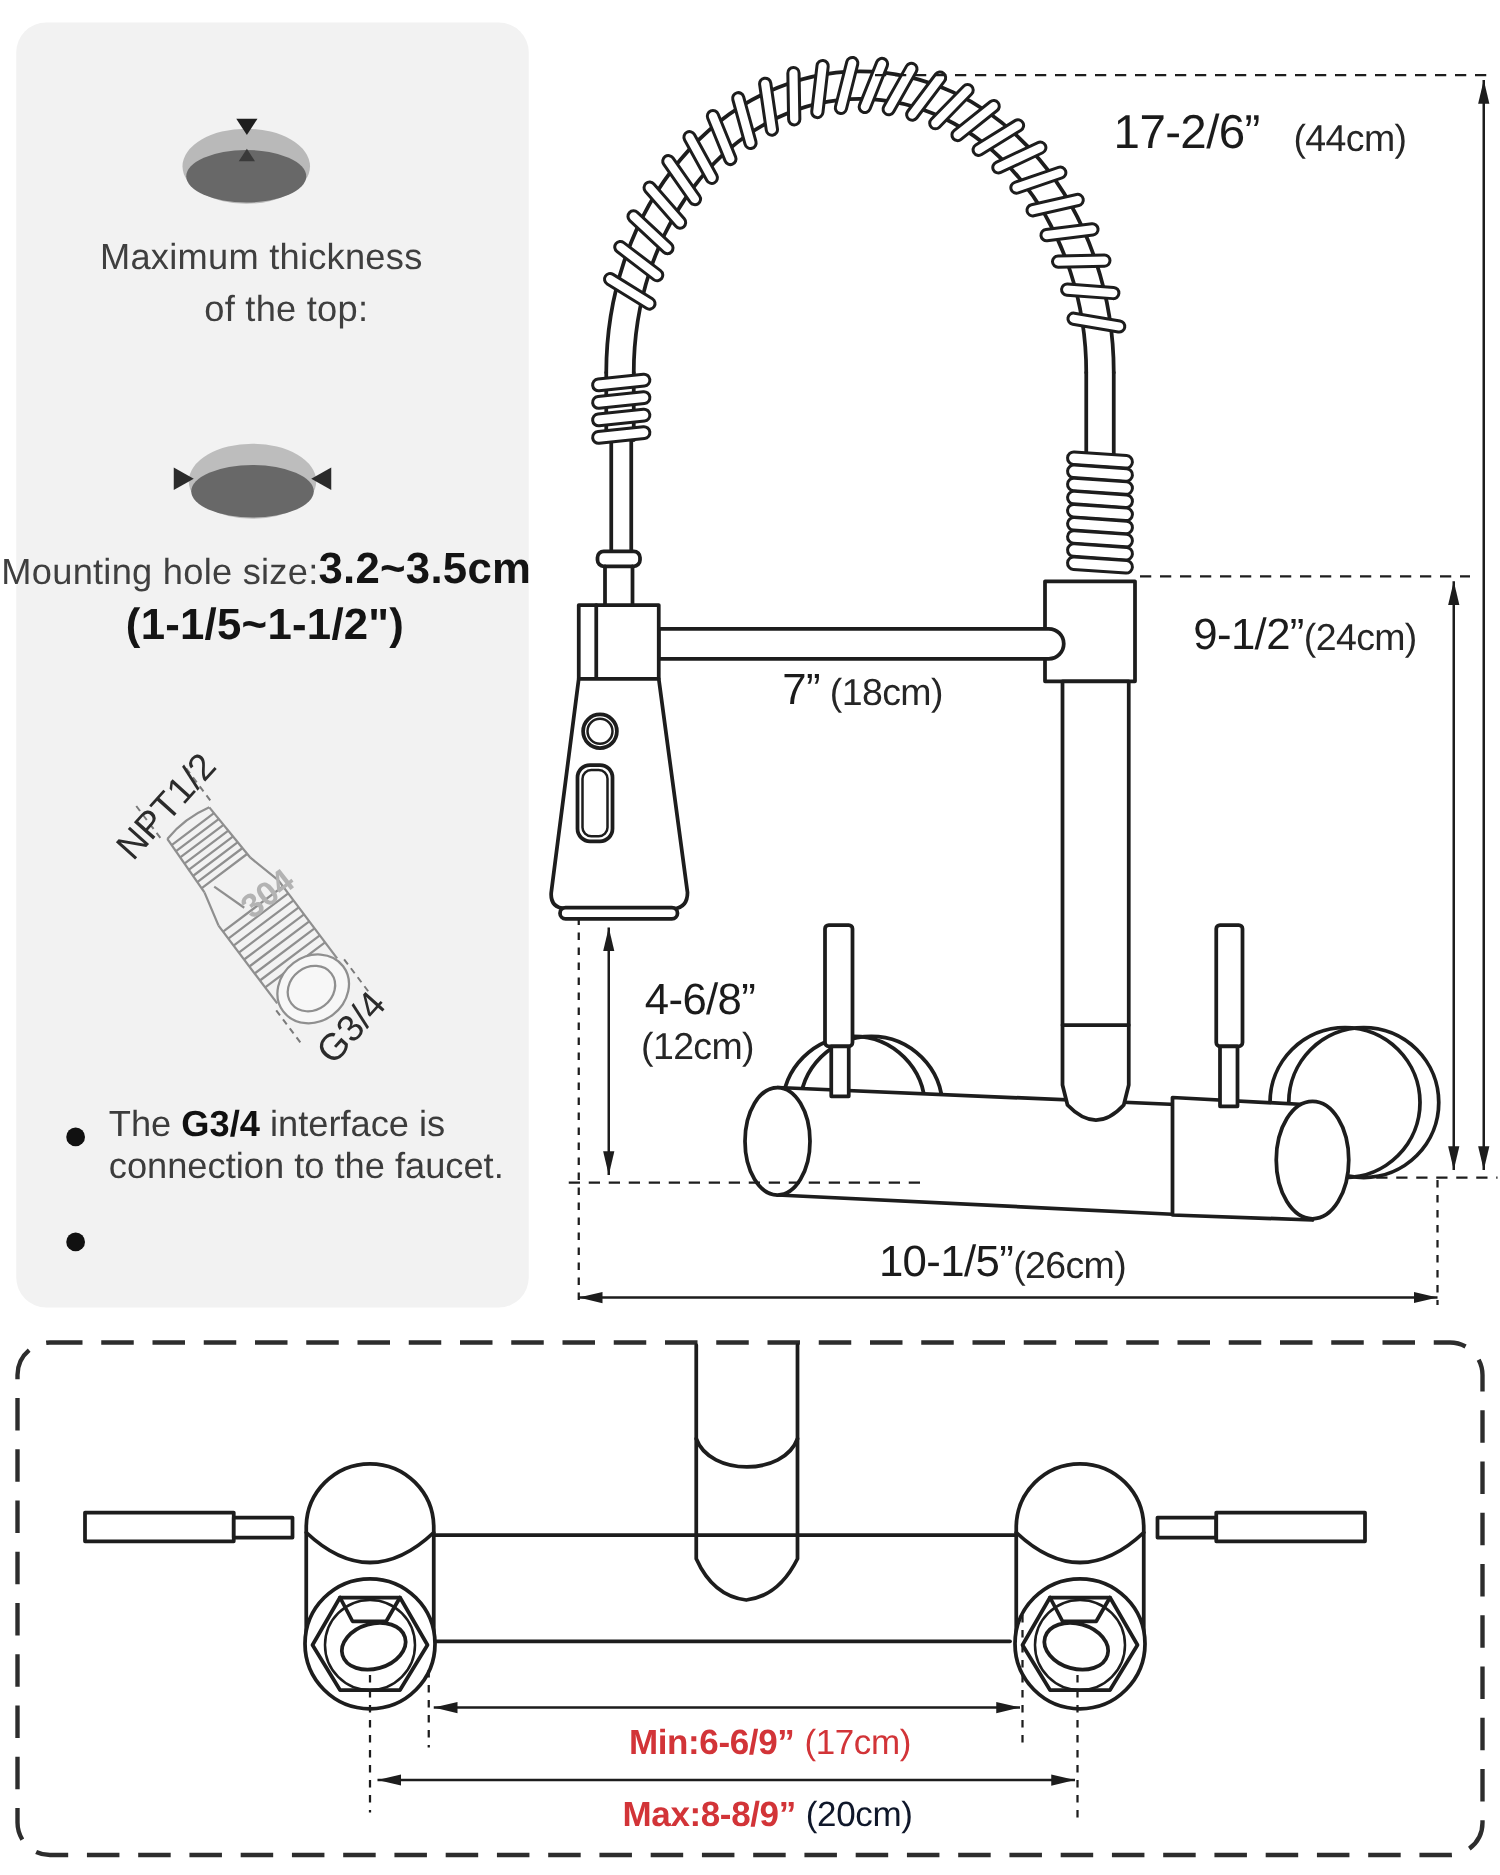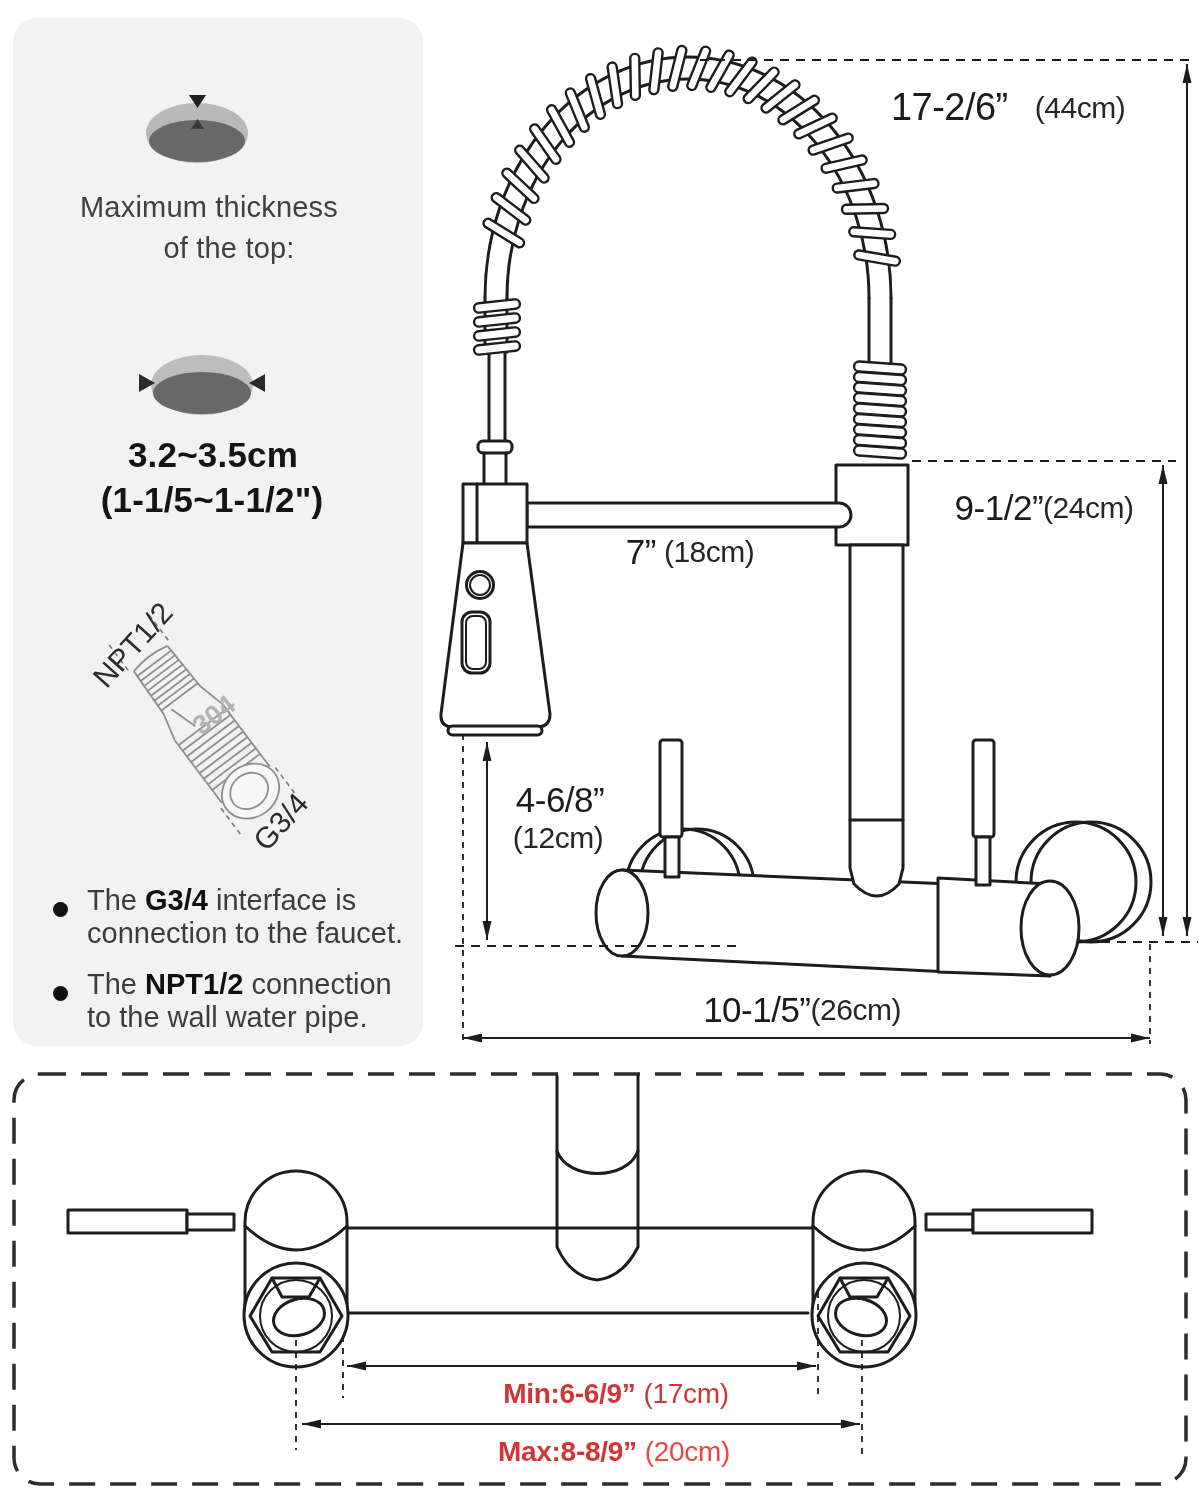--- a/index.html
+++ b/index.html
@@ -9,21 +9,21 @@
   }
   .left-panel {
     position:absolute; left:13px; top:18px; width:410px; height:1028px;
     background:#f2f2f2; border-radius:24px;
   }
   #art { position:absolute; left:0; top:0; width:1200px; height:1500px; }
 
   
   .txt { position:absolute; white-space:nowrap; color:#3f3f3f; }
   .c   { transform:translate(-50%,-50%); }
-  .row { display:flex; align-items:center; }
+  .row { display:flex; align-items:flex-end; }
 
   
   .spec-reg  { font-size:29px; font-weight:400; color:#3f3f3f; letter-spacing:0.2px; }
   .spec-bold { font-size:35px; font-weight:700; color:#141414; letter-spacing:0.2px; }
   .bullet-text { font-size:29px; line-height:33px; color:#3c3c3c; white-space:normal; width:330px; }
   .bullet-text b { color:#101010; }
   .dot { position:absolute; width:15px; height:15px; border-radius:50%; background:#111; }
 
   
   .dim-main { font-size:35px; font-weight:500; color:#1b1b1b; letter-spacing:-0.5px; }
@@ -235,34 +235,32 @@
     </g>
   </svg>
 
   <div class="txt c" style="left:209px; top:207px;text-align:center;">
     <span class="spec-reg">Maximum thickness</span>
   </div>
   <div class="txt c row" style="left:213px; top:248px;margin-left:16px;">
     <span class="spec-reg">of the top:</span>
   </div>
   <div class="txt c row" style="left:213px; top:455px;">
+    <span class="spec-reg">Mounting hole size:</span>
       <span class="spec-bold">3.2~3.5cm</span>
   </div>
   <div class="txt c" style="left:212px; top:500px;">
     <span class="spec-bold">(1-1/5~1-1/2")</span>
   </div>
 
   <div class="dot" style="left:53px; top:902px;"></div>
   <div class="txt bullet-text" style="left:87px; top:884px;">
     <span>The </span><b>G3/4</b><span> interface is connection to the faucet.</span>
   </div>
   <div class="dot" style="left:53px; top:986px;"></div>
-  <div class="txt bullet-text" style="left:87px; top:968px;">
-    <span>The </span><b>NPT1/2</b><span> connection to the wall water pipe.</span>
-  </div>
 
   <div class="txt c row" style="left:1008px; top:107px;">
     <span class="dim-main dim-big">17-2/6”</span>
     <span class="dim-cm gap14">(44cm)</span>
   </div>
   <div class="txt c row" style="left:1044px; top:508px;">
     <span class="dim-main">9-1/2”</span>
     <span class="dim-cm">(24cm)</span>
   </div>
   <div class="txt c row" style="left:690px; top:552px;">
@@ -279,16 +277,16 @@
     <span class="dim-main">10-1/5”</span>
     <span class="dim-cm">(26cm)</span>
   </div>
 
   <div class="txt c row" style="left:616px; top:1394px;">
     <span class="red-main" style="color: rgb(210, 52, 56);">Min:6-6/9”</span>
     <span class="red-cm gap8" style="color: rgb(210, 52, 56);">(17cm)</span>
   </div>
   <div class="txt c row" style="left:614px; top:1452px;">
     <span class="red-main" style="color: rgb(210, 52, 56);">Max:8-8/9”</span>
-    <span class="red-cm gap8" style="color: #ef4444;">(20cm)</span>
+    <span class="red-cm gap8" style="color: #0f172a;">(20cm)</span>
   </div>
 
 </div>
 
 </body></html>

